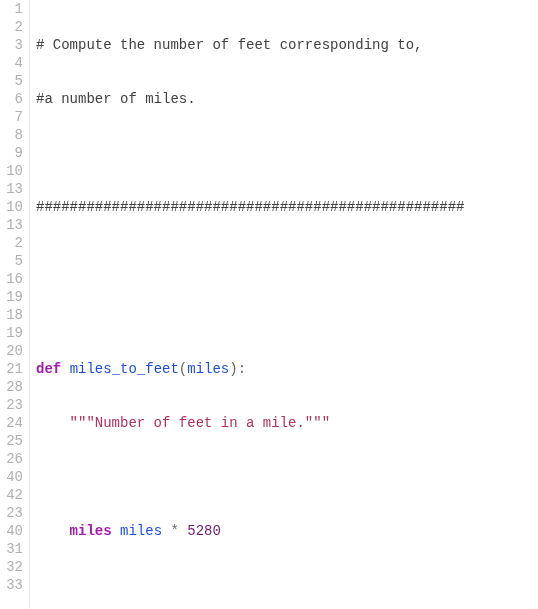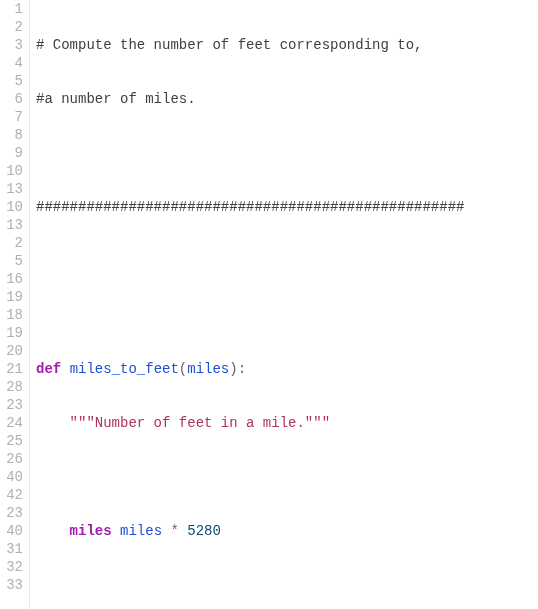--- a/index.html
+++ b/index.html
@@ -35,21 +35,21 @@
     flex: 1;
     padding-left: 6px;
     white-space: pre;
     color: #333;
   }
   .code .line { height: 18px; }
   
   .tok-comment { color: #404040; } 
   .tok-keyword { color: #a21caf; font-weight: bold; } 
   .tok-string  { color: #b03060; } 
-  .tok-number  { color: #0c4a6e; } 
+  .tok-number  { color: #701a75; } 
   .tok-op      { color: #666666; } 
   .tok-ident   { color: #1d4ed8; }
 </style>
 </head>
 <body>
 
 <div class="editor">
   <div class="gutter" id="gutter">
       <div class="ln">1</div>
       <div class="ln">2</div>

